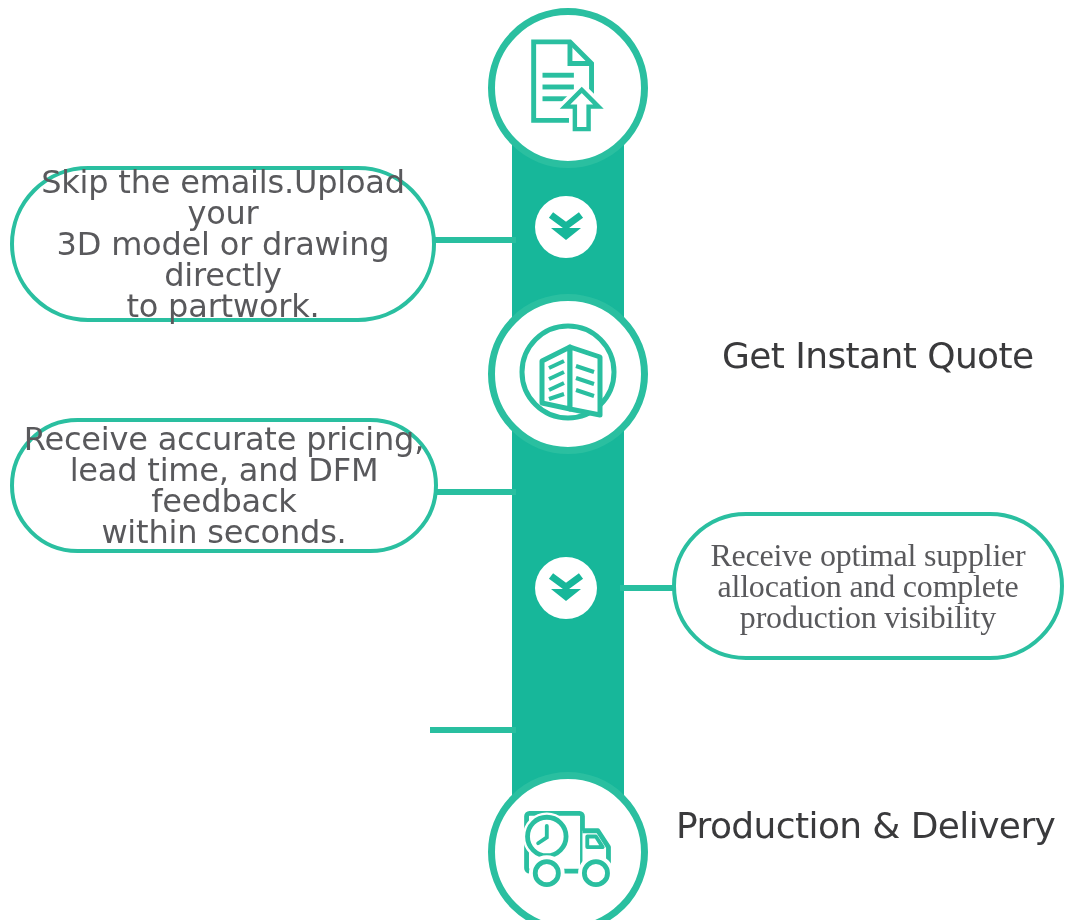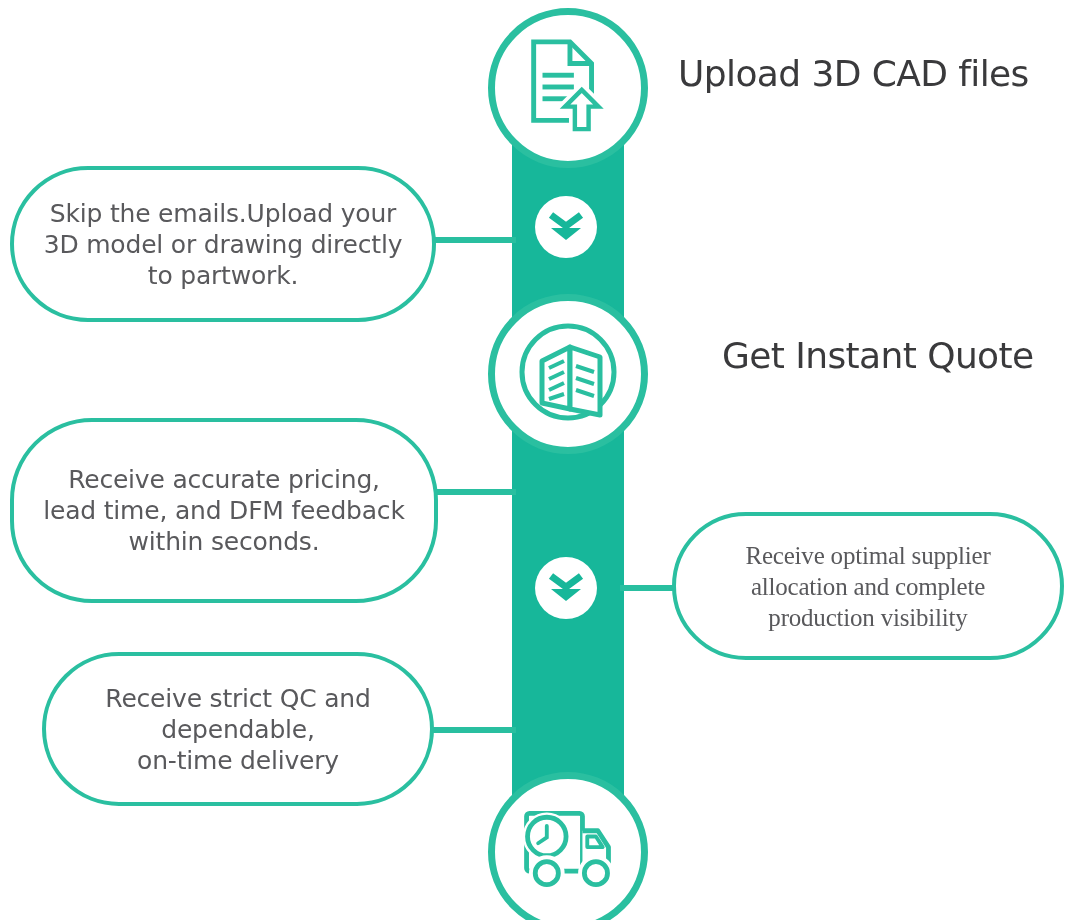--- a/index.html
+++ b/index.html
@@ -10,21 +10,21 @@
   .bar{
     position:absolute;left:512px;top:80px;width:112px;height:790px;
     background:#17b79a;z-index:1;
   }
   .connector{
     position:absolute;height:6px;background:#29bfa0;z-index:2;
   }
   .callout{
     position:absolute;background:#ffffff;border:4px solid #2abfa0;border-radius:82px;
     display:flex;align-items:center;justify-content:center;text-align:center;
-    color:#59595c;font-size:25px;line-height:31px;letter-spacing:-0.2px;
+    color:#59595c;font-size:32px;line-height:31px;letter-spacing:-0.2px;
     white-space:pre-line;z-index:3;box-sizing:border-box;
   }
   .node{
     position:absolute;width:160px;height:160px;border-radius:50%;
     background:#ffffff;border:7px solid #2abfa0;box-sizing:border-box;
     display:flex;align-items:center;justify-content:center;z-index:4;
   }
   .chev{
     position:absolute;width:62px;height:62px;border-radius:50%;background:#ffffff;
     display:flex;align-items:center;justify-content:center;z-index:4;
@@ -45,52 +45,46 @@
   <div class="connector" style="left:432px;top:489px;width:84px;"></div>
   <div class="connector" style="left:620px;top:585px;width:56px;"></div>
   <div class="connector" style="left:430px;top:727px;width:86px;"></div>
 
   <div class="callout" style="left:10px;top:166px;width:426px;height:156px;">
     <span>Skip the emails.Upload your
 3D model or drawing directly
 to partwork.</span>
   </div>
 
-  <div class="callout" style="left:10px;top:418px;width:428px;height:185px;">
+  <div class="callout" style="left:10px;top:418px;width:428px;height:135px;">
     <span>Receive accurate pricing,
 lead time, and DFM feedback
 within seconds.</span>
   </div>
 
   <div class="callout" style="left:672px;top:512px;width:392px;height:148px;font-family:Liberation Serif, serif;">
     <span>Receive optimal supplier
 allocation and complete
 production visibility</span>
   </div>
 
-  <div class="callout" style="left:42px;top:652px;width:392px;height:154px;">
-    <span>Receive strict QC and
-dependable,
-on-time delivery</span>
-  </div>
 
   <div class="node" style="left:488px;top:8px;">
     <span>
       <svg width="84" height="102" viewBox="0 0 84 104" fill="none">
         <path d="M7,7 H44 L66,29 V87 H7 Z" stroke="#2abfa0" stroke-width="5" fill="none" stroke-linejoin="miter"></path>
         <path d="M44,7 V29 H66" stroke="#2abfa0" stroke-width="5" fill="none"></path>
         <line x1="16" y1="41" x2="48" y2="41" stroke="#2abfa0" stroke-width="5"></line>
         <line x1="16" y1="53" x2="48" y2="53" stroke="#2abfa0" stroke-width="5"></line>
         <line x1="16" y1="65" x2="44" y2="65" stroke="#2abfa0" stroke-width="5"></line>
         <polygon points="56,56 73,73 63,73 63,96 49,96 49,73 39,73" fill="#ffffff" stroke="#ffffff" stroke-width="12" stroke-linejoin="miter"></polygon>
         <polygon points="56,56 73,73 63,73 63,96 49,96 49,73 39,73" fill="#ffffff" stroke="#2abfa0" stroke-width="4.5" stroke-linejoin="miter"></polygon>
       </svg>
     </span>
   </div>
-  <div class="step-label" style="left:678px;top:54px;">Upload 3D CAD files</div>
 
   <div class="chev" style="left:535px;top:196px;">
     <svg width="36" height="34" viewBox="0 0 36 34">
       <polyline points="3,5 18,16 33,5" fill="none" stroke="#17b79a" stroke-width="7"></polyline>
       <polygon points="3,18 33,18 18,30" fill="#17b79a"></polygon>
     </svg>
   </div>
 
   <div class="node" style="left:488px;top:294px;">
     <span>
@@ -126,14 +120,15 @@
         <circle cx="33" cy="28" r="20" fill="#ffffff" stroke="#ffffff" stroke-width="10"></circle>
         <circle cx="33" cy="28" r="20" fill="#ffffff" stroke="#2abfa0" stroke-width="5"></circle>
         <path d="M33,17 V29 L24,35" stroke="#2abfa0" stroke-width="4" fill="none" stroke-linecap="round"></path>
         <circle cx="33" cy="66" r="12" fill="#ffffff" stroke="#ffffff" stroke-width="13"></circle>
         <circle cx="84" cy="66" r="12" fill="#ffffff" stroke="#ffffff" stroke-width="13"></circle>
         <circle cx="33" cy="66" r="12" fill="#ffffff" stroke="#2abfa0" stroke-width="5"></circle>
         <circle cx="84" cy="66" r="12" fill="#ffffff" stroke="#2abfa0" stroke-width="5"></circle>
       </svg>
     </span>
   </div>
+  <div class="step-label" style="left:676px;top:806px;">Production &amp; Delivery</div>
 
 </div>
 
 </body></html>

